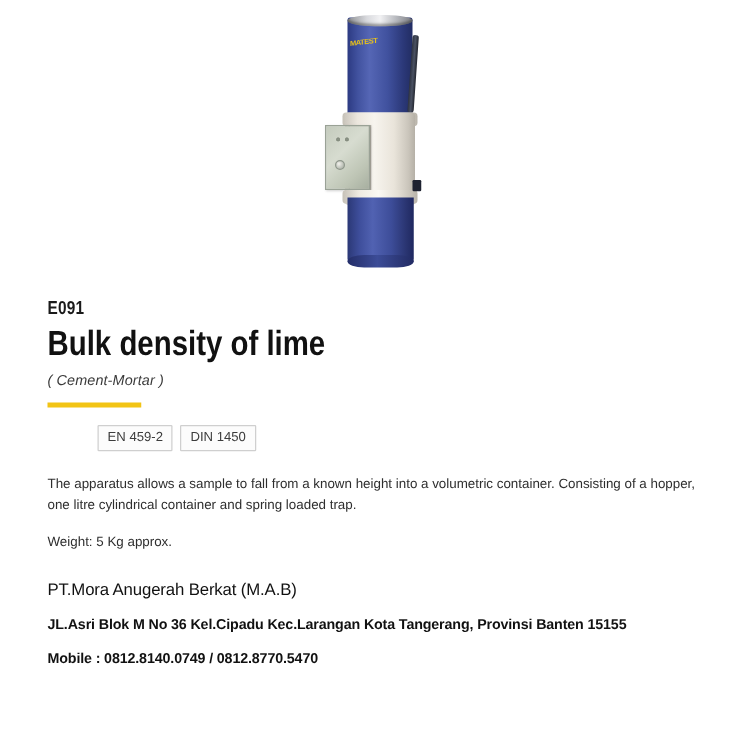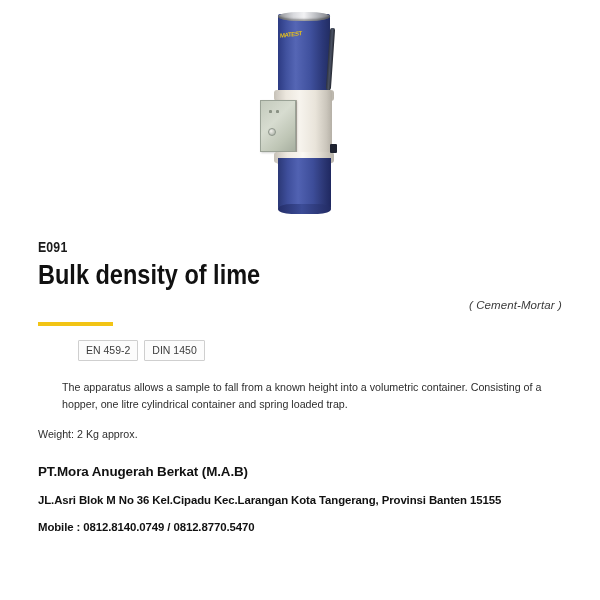--- a/index.html
+++ b/index.html
@@ -210,21 +210,20 @@
     transform: scaleX(0.84);
     transform-origin: left center;
     white-space: nowrap;
   }
   .product-category {
     font-size: 11.5px;
     font-style: italic;
     color: #3a3a3a;
     margin: 9px 0 0 0;
     letter-spacing: 0.1px;
-    text-align: right;
   }
   .accent-rule {
     width: 75px;
     height: 4px;
     background: #f2c415;
     margin: 11px 0 0 0;
     border: 0;
   }
   .badges {
     margin-top: 14px;
@@ -241,42 +240,41 @@
     line-height: 1.1;
     border-radius: 1px;
     white-space: nowrap;
   }
   .description {
     margin-top: 18px;
     font-size: 10.7px;
     line-height: 1.62;
     color: #2e2e2e;
     max-width: 528px;
-    margin-left: 24px;
   }
   .weight {
     margin-top: 13px;
     font-size: 10.7px;
     line-height: 1.6;
     color: #2e2e2e;
   }
   .contact-block {
     margin-top: 20px;
   }
   .contact-intro {
     font-size: 11.6px;
     font-weight: bold;
     line-height: 1.45;
     color: #111111;
     letter-spacing: -0.1px;
     max-width: 546px;
   }
   .company-name {
     font-size: 13.4px;
-    font-weight: bold;
+    font-weight: normal;
     color: #111111;
     margin-top: 15px;
     letter-spacing: -0.1px;
   }
   .contact-line {
     font-size: 11.4px;
     font-weight: bold;
     color: #111111;
     margin-top: 15px;
     letter-spacing: -0.1px;
@@ -317,21 +315,21 @@
 
   <hr class="accent-rule">
 
   <div class="badges">
     <span class="badge">EN 459-2</span>
     <span class="badge">DIN 1450</span>
   </div>
 
   <p class="description">The apparatus allows a sample to fall from a known height into a volumetric container. Consisting of a hopper, one litre cylindrical container and spring loaded trap.</p>
 
-  <p class="weight">Weight: 2 Kg approx.</p>
+  <p class="weight">Weight: 5 Kg approx.</p>
 
   <div class="contact-block">
     <p class="company-name">PT.Mora Anugerah Berkat (M.A.B)</p>
     <p class="contact-line">JL.Asri Blok M No 36 Kel.Cipadu Kec.Larangan Kota Tangerang, Provinsi Banten 15155</p>
     <p class="contact-line">Mobile : 0812.8140.0749 /  0812.8770.5470</p>
 
   </div>
 
 </div>
 

